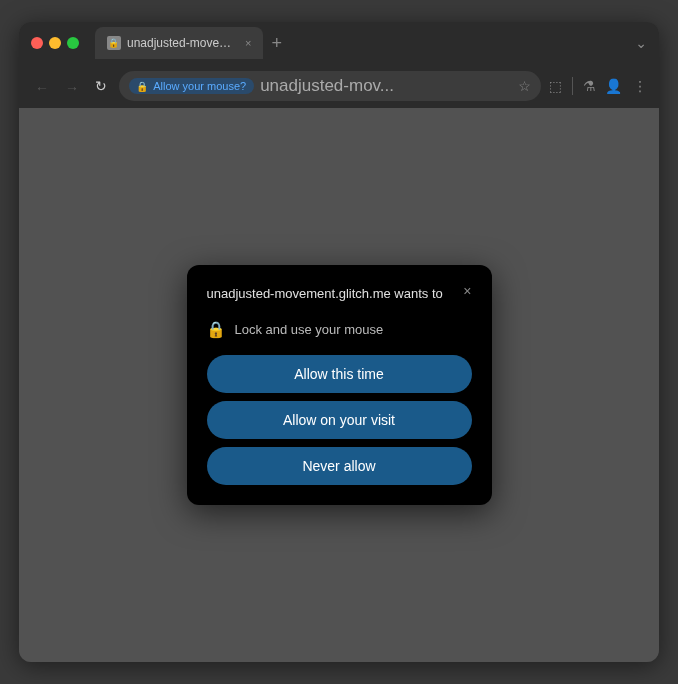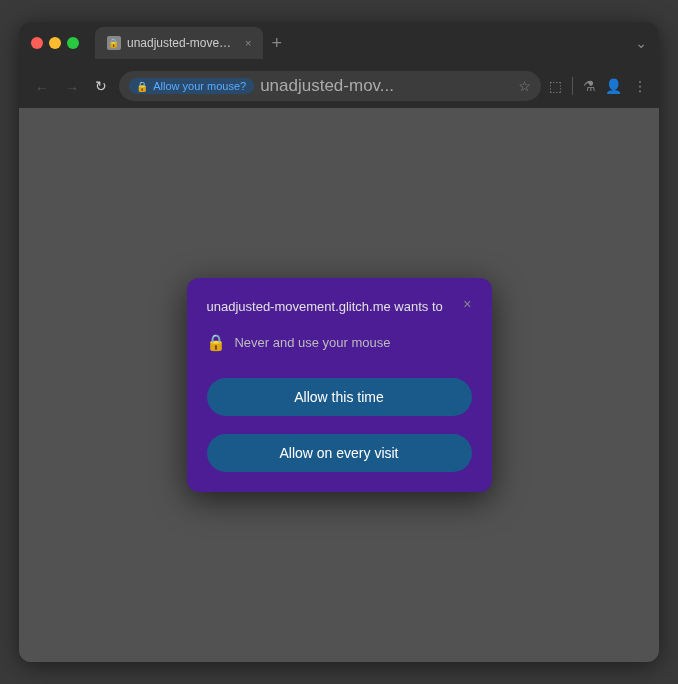--- a/index.html
+++ b/index.html
@@ -192,21 +192,21 @@
       flex: 1;
       background: #525252;
       position: relative;
       display: flex;
       align-items: center;
       justify-content: center;
     }
 
     
     .permission-dialog {
-      background: #4c1d95;
+      background: #000000;
       border-radius: 12px;
       width: 305px;
       padding: 20px;
       box-shadow: 0 8px 32px rgba(0,0,0,0.6);
       position: relative;
     }
 
     .dialog-header {
       display: flex;
       justify-content: space-between;
@@ -253,21 +253,20 @@
       width: 100%;
       padding: 11px 16px;
       border-radius: 24px;
       border: none;
       background: #1a5a8a;
       color: #fff;
       font-size: 14px;
       font-weight: 500;
       cursor: pointer;
       text-align: center;
-      margin-top: 10px;
     }
   </style>
 </head>
 <body>
 
 <div class="browser-window">
 
   <div class="title-bar">
     <div class="traffic-lights">
       <div class="traffic-light tl-red"></div>
@@ -313,23 +312,24 @@
   <div class="page-content">
 
     <div class="permission-dialog">
       <div class="dialog-header">
         <span class="dialog-title">unadjusted-movement.glitch.me wants to</span>
         <span class="dialog-close">×</span>
       </div>
 
       <div class="dialog-permission">
         <span class="perm-icon">🔒</span>
-        <span>Never and use your mouse</span>
+        <span>Lock and use your mouse</span>
       </div>
 
       <div class="dialog-actions">
         <button class="dialog-btn">Allow this time</button>
-        <button class="dialog-btn">Allow on every visit</button>
+        <button class="dialog-btn">Allow on your visit</button>
+        <button class="dialog-btn">Never allow</button>
       </div>
     </div>
 
   </div>
 </div>
 
 </body></html>

